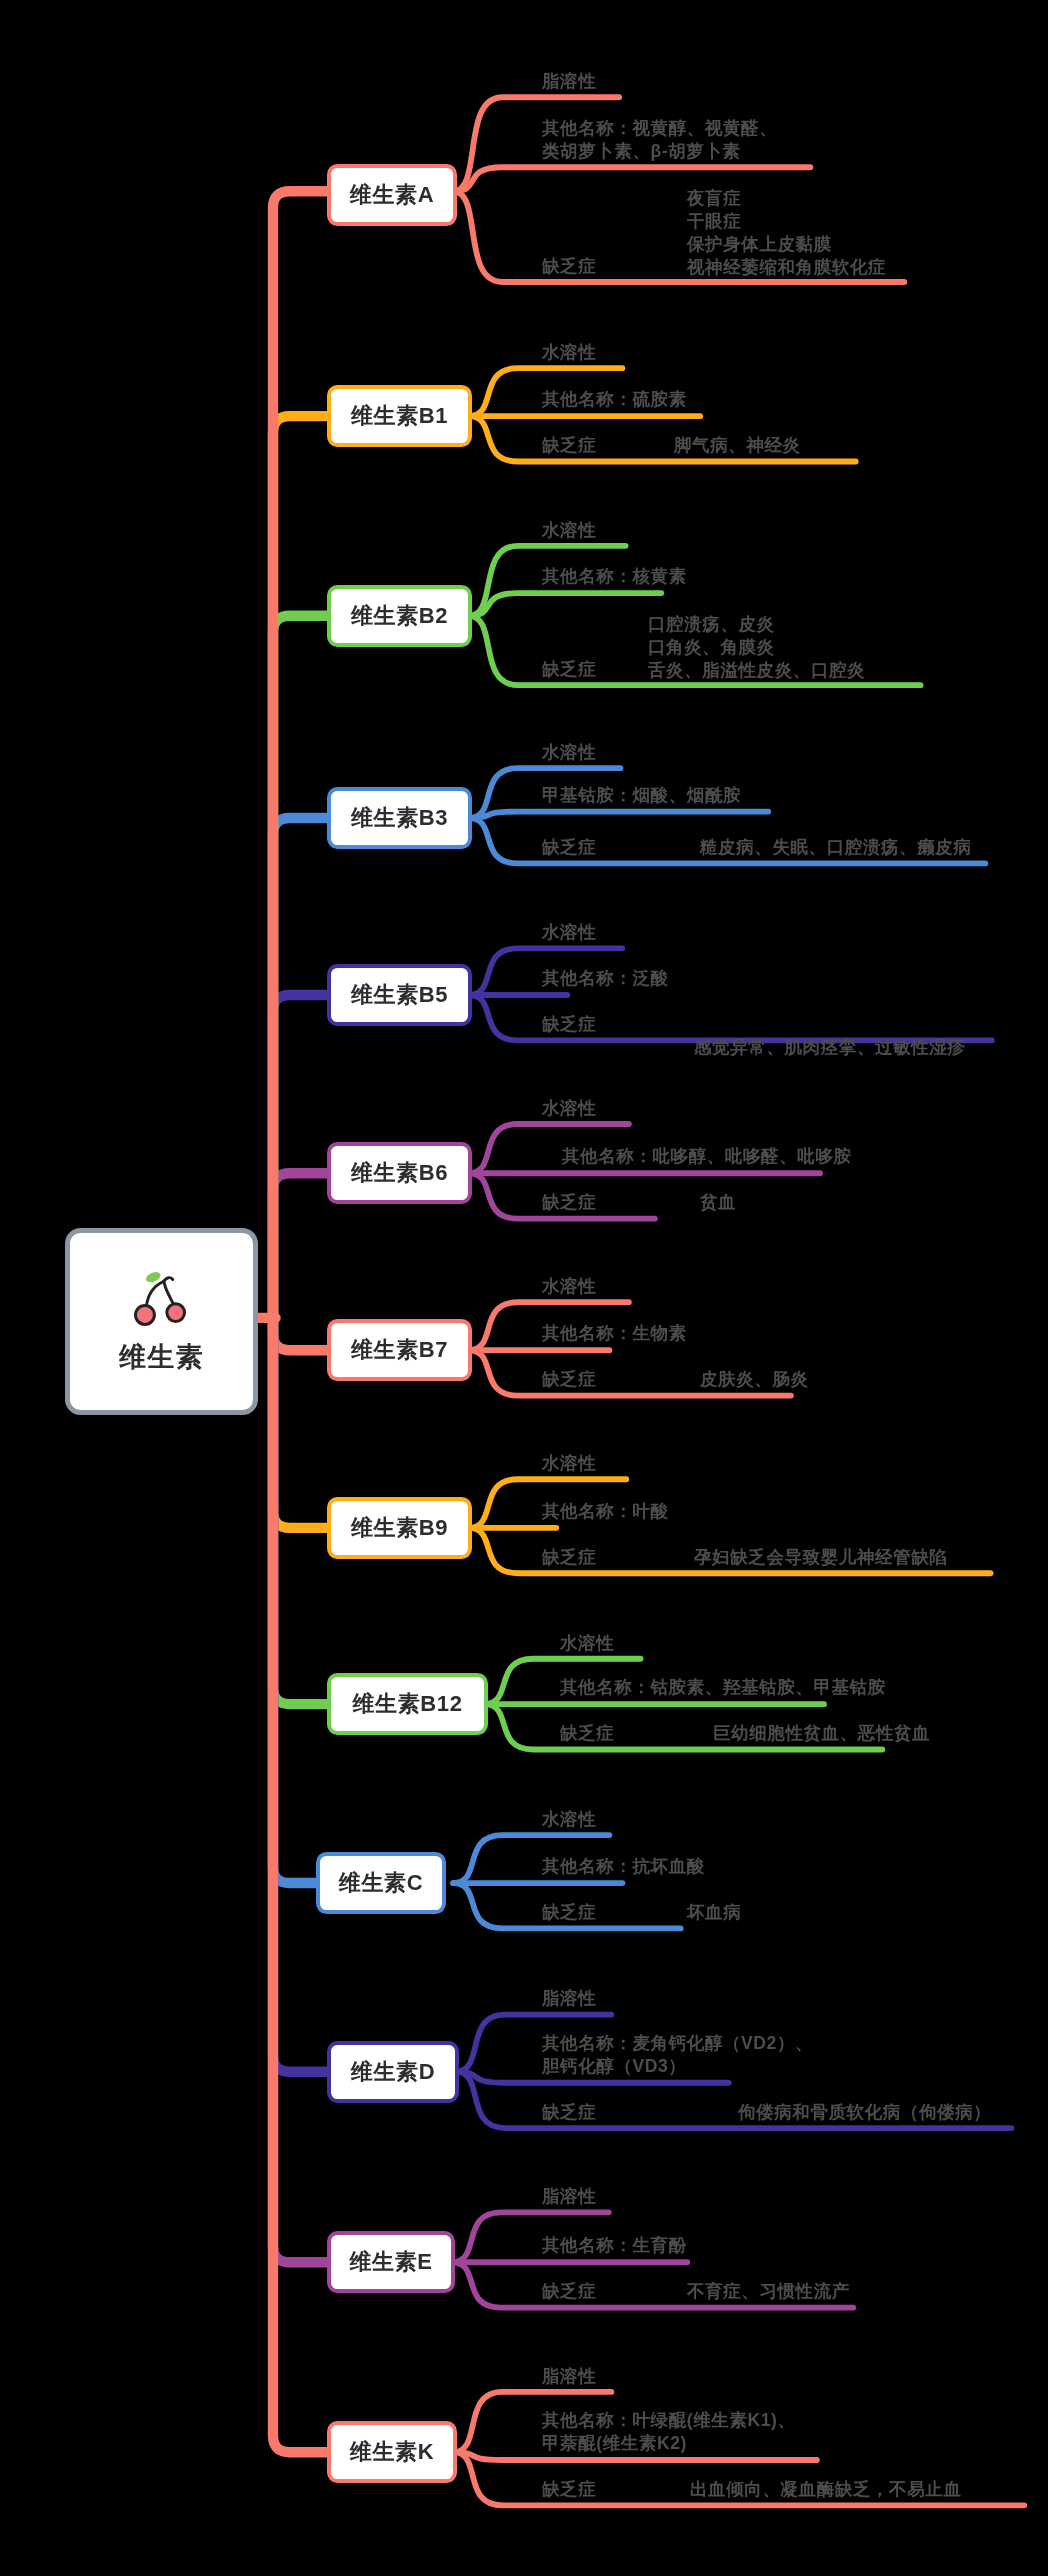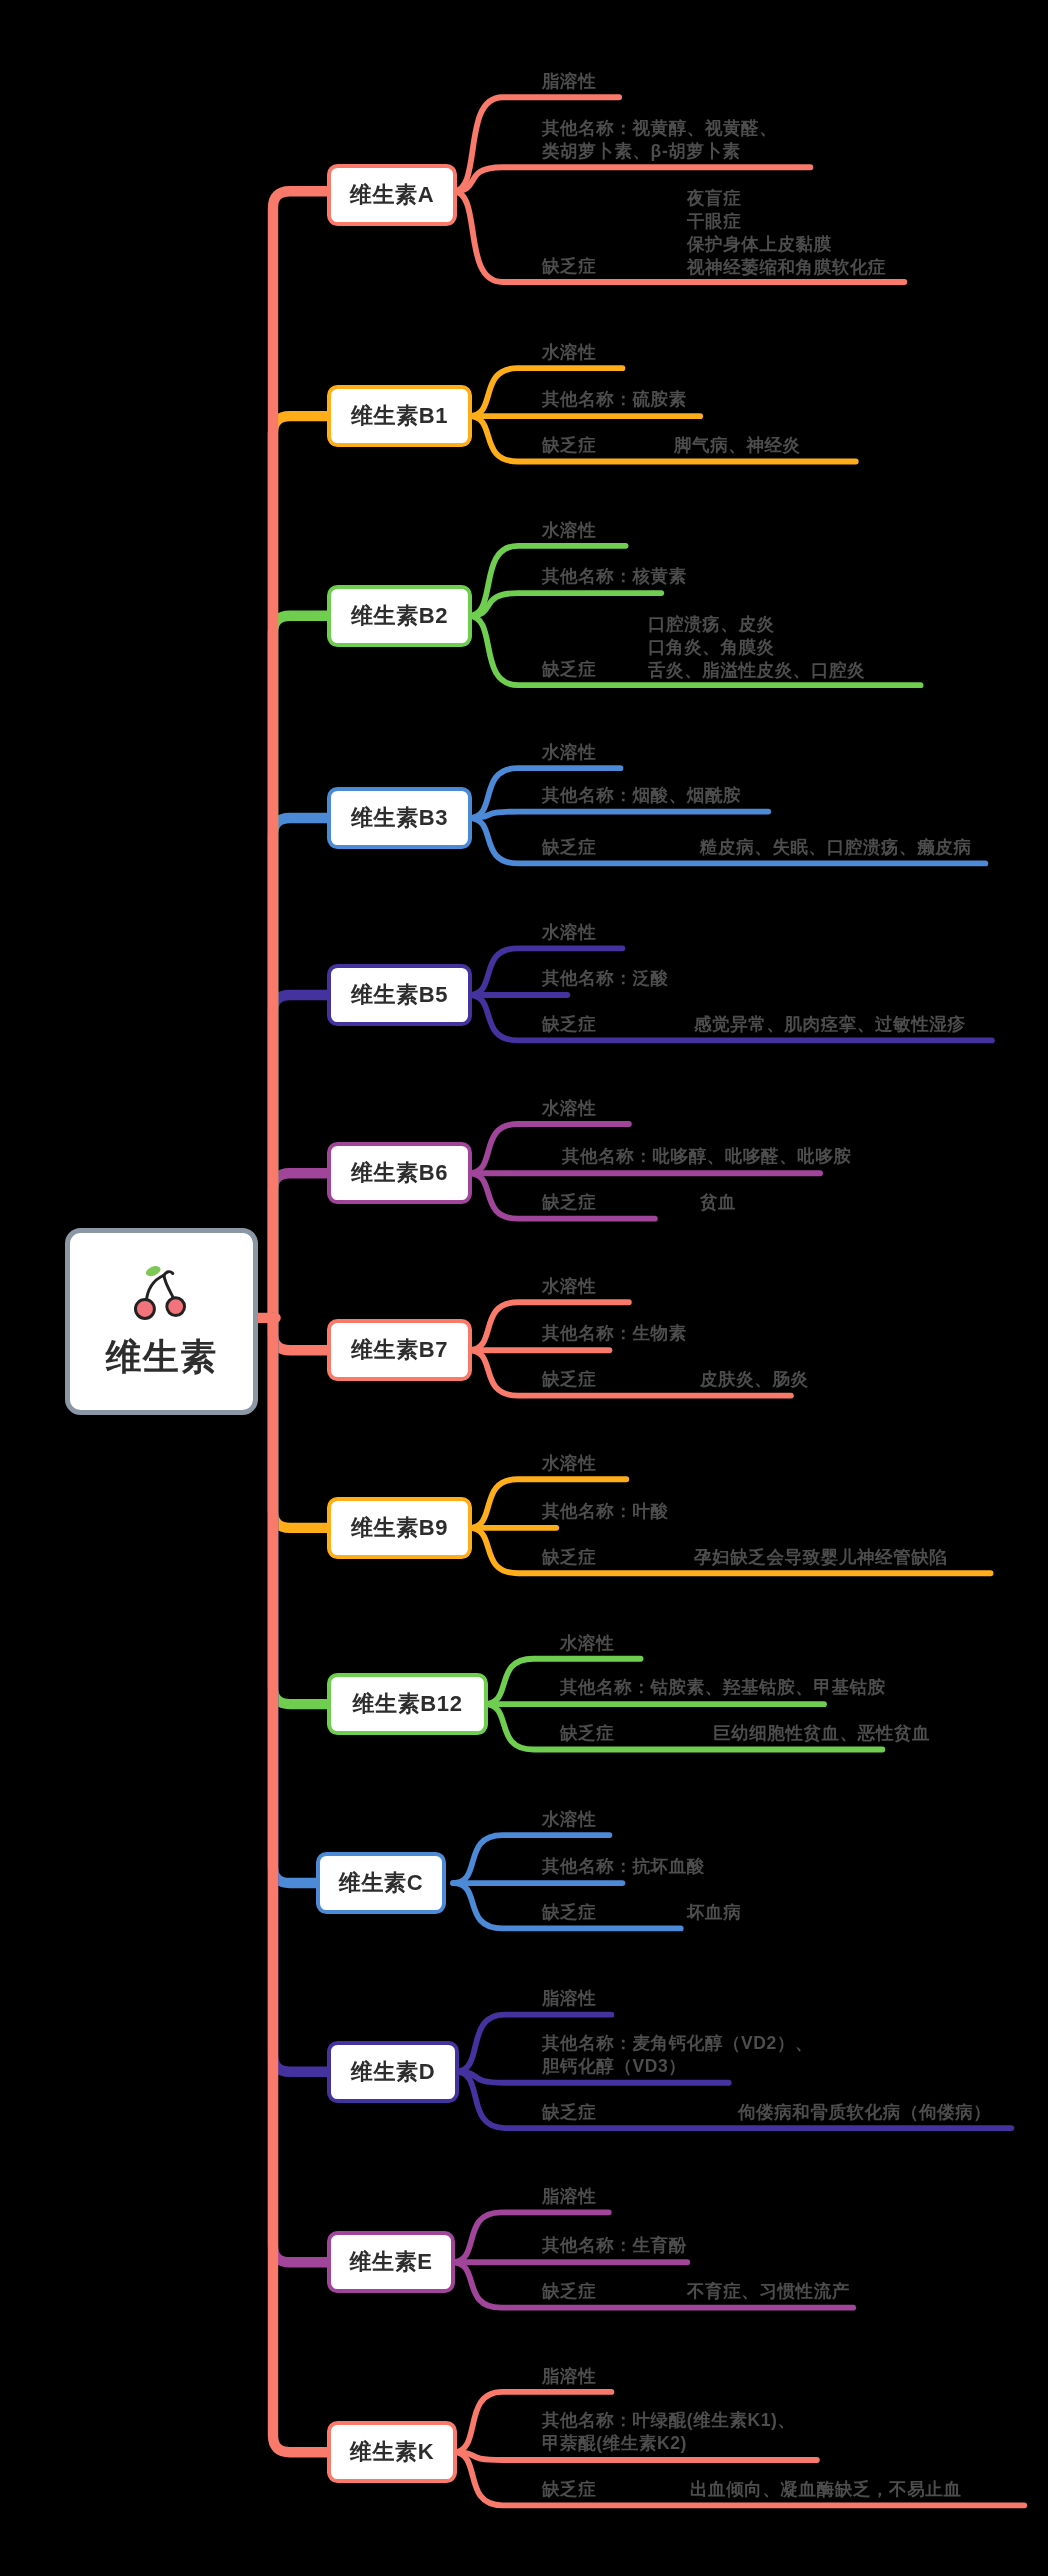--- a/index.html
+++ b/index.html
@@ -17,21 +17,21 @@
   .btext{
     position:absolute;font-size:17.5px;font-weight:600;color:#4d4d4d;
     line-height:23px;white-space:nowrap;letter-spacing:0.6px;
   }
   .root-node{
     position:absolute;left:65px;top:1228px;width:193px;height:187px;
     background:#fff;border:5.8px solid #8b97a5;border-radius:15.6px;
     box-sizing:border-box;display:flex;flex-direction:column;
     align-items:center;justify-content:center;gap:9px;
   }
-  .root-title{font-size:36px;font-weight:700;color:#2d2d2d;letter-spacing:1.3px;}
+  .root-title{font-size:27px;font-weight:700;color:#2d2d2d;letter-spacing:1.3px;}
   .cherry{width:71px;height:62px;}
 </style>
 </head>
 <body>
 
 <svg id="links" width="1049" height="2576" viewBox="0 0 1618 3974">
     <path d="M 513 1810 L 447 1810 Q 421 1810 421 1836 L 421 2033" fill="none" stroke="#a1459b" stroke-width="16" stroke-linecap="round"></path>
     <path d="M 513 1535 L 447 1535 Q 421 1535 421 1561 L 421 2033" fill="none" stroke="#44329f" stroke-width="16" stroke-linecap="round"></path>
     <path d="M 513 1262 L 447 1262 Q 421 1262 421 1288 L 421 2033" fill="none" stroke="#4c89d6" stroke-width="16" stroke-linecap="round"></path>
     <path d="M 513 950 L 447 950 Q 421 950 421 976 L 421 2033" fill="none" stroke="#6fce4f" stroke-width="16" stroke-linecap="round"></path>
@@ -135,35 +135,35 @@
 <div class="btext" style="left: 648px; top: 613px;">
     <div>口腔溃疡、皮炎</div>
     <div>口角炎、角膜炎</div>
     <div>舌炎、脂溢性皮炎、口腔炎</div>
   </div>
 <div class="vnode" style="left: 327px; top: 787px; width: 145px; border-color: rgb(76, 137, 214);">
     <span>维生素B3</span>
   </div>
 <div class="btext" style="left: 542px; top: 741px;">水溶性</div>
 <div class="btext" style="left: 542px; top: 784px;">
-    <div>其他名称：烟酸、烟酰胺</div>
+    <div>甲基钴胺：烟酸、烟酰胺</div>
   </div>
 <div class="btext" style="left: 542px; top: 836px;">缺乏症</div>
 <div class="btext" style="left: 700px; top: 836px;">
     <div>糙皮病、失眠、口腔溃疡、癞皮病</div>
   </div>
 <div class="vnode" style="left: 327px; top: 964px; width: 145px; border-color: rgb(68, 50, 159); text-align: right;">
     <span>维生素B5</span>
   </div>
 <div class="btext" style="left: 542px; top: 921px;">水溶性</div>
 <div class="btext" style="left: 542px; top: 967px;">
     <div>其他名称：泛酸</div>
   </div>
 <div class="btext" style="left: 542px; top: 1013px;">缺乏症</div>
-<div class="btext" style="left: 694px; top: 1013px;">
+<div class="btext" style="left: 694px; top: 1036px;">
     <div>感觉异常、肌肉痉挛、过敏性湿疹</div>
   </div>
 <div class="vnode" style="left: 327px; top: 1142px; width: 145px; border-color: rgb(161, 69, 155);">
     <span>维生素B6</span>
   </div>
 <div class="btext" style="left: 542px; top: 1097px;">水溶性</div>
 <div class="btext" style="left: 542px; top: 1145px; margin-left: 20px;">
     <div>其他名称：吡哆醇、吡哆醛、吡哆胺</div>
   </div>
 <div class="btext" style="left: 542px; top: 1191px;">缺乏症</div>

